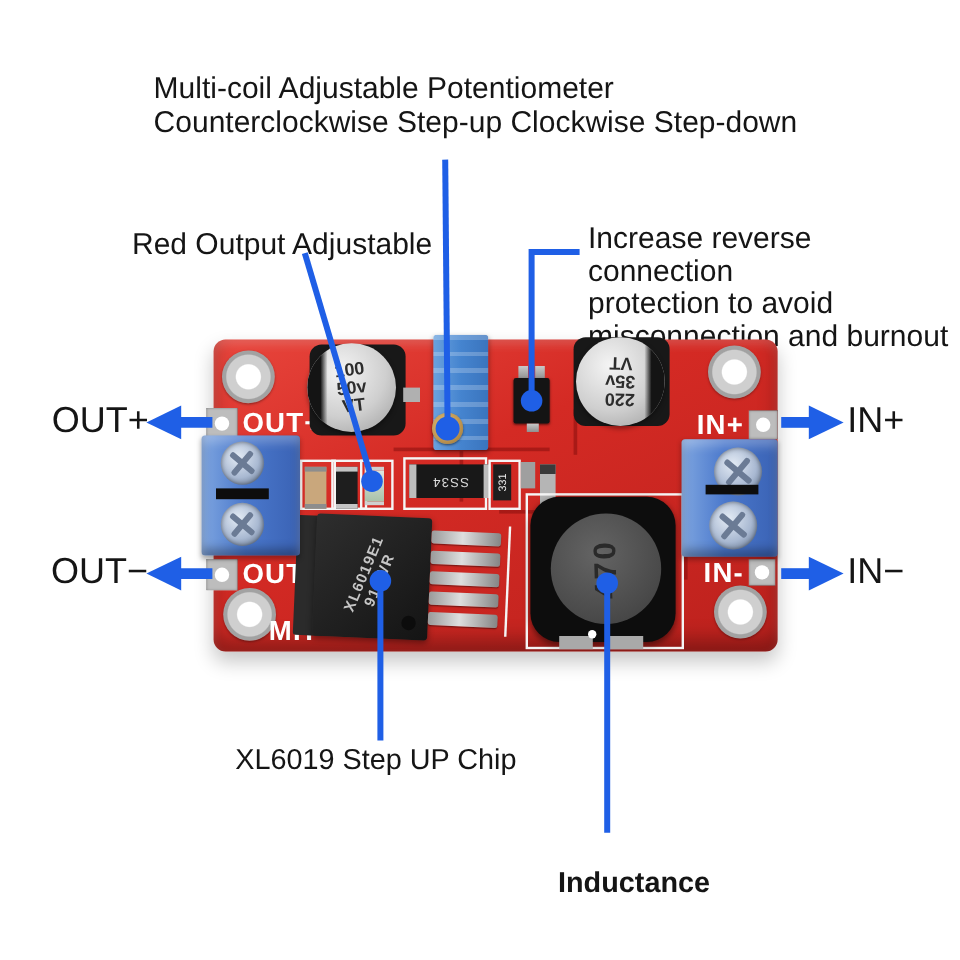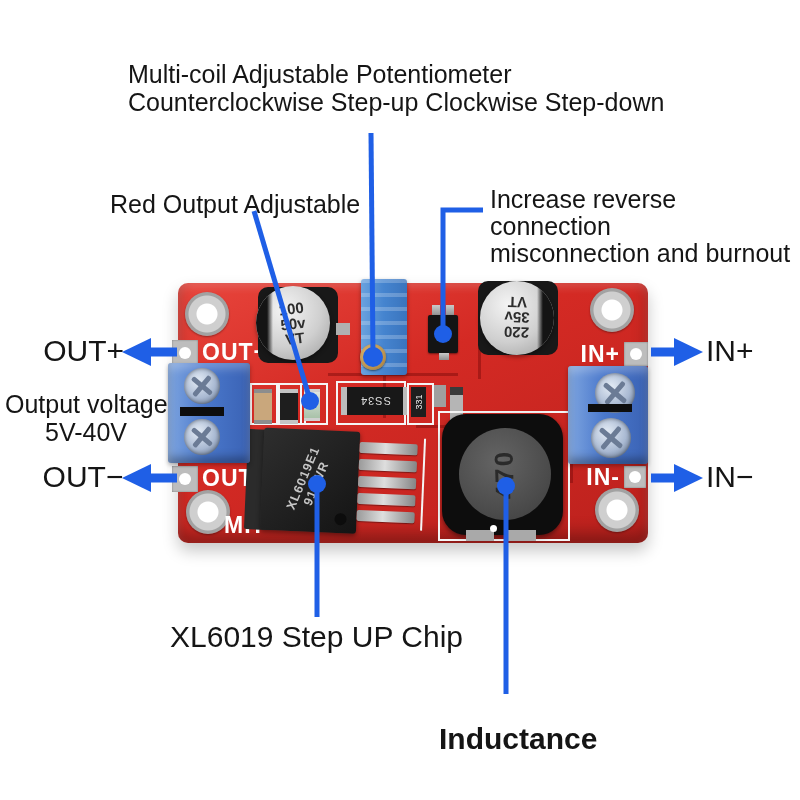--- a/index.html
+++ b/index.html
@@ -7,21 +7,21 @@
     --board-red:#cf2621;
     --ink:#151515;
   }
   html,body{margin:0;padding:0;background:#fff;}
   #canvas{position:relative;width:800px;height:800px;background:#ffffff;overflow:hidden;
           font-family:"Liberation Sans", sans-serif;color:var(--ink);}
   .abs{position:absolute;}
   .note{font-size:25px;line-height:28px;color:var(--ink);}
   .io-label{font-size:30px;color:var(--ink);white-space:nowrap;}
   .volt{font-size:25px;line-height:28px;text-align:center;white-space:nowrap;}
-  .bottom-label{font-size:30px;color:var(--ink);white-space:nowrap;}
+  .bottom-label{font-size:24px;color:var(--ink);white-space:nowrap;margin-left:26px;}
 
   
   #board{left:178px;top:283px;width:470px;height:260px;border-radius:10px;
          background:linear-gradient(155deg,#e8453c 0%,#d42a24 40%,#bc211d 100%);
          box-shadow:0 8px 16px rgba(0,0,0,.22), inset 0 -10px 16px rgba(0,0,0,.3), inset 0 4px 8px rgba(255,255,255,.18);}
   .hole{width:44px;height:44px;border-radius:50%;
         background:radial-gradient(circle,#ffffff 0 10px,#cfcfcf 11px 18px,#a2a2a2 19px 22px);
         box-shadow:0 1px 2px rgba(0,0,0,.35);}
   .pad{background:#bdbdbd;box-shadow:inset 0 0 2px rgba(0,0,0,.4);}
   .pad::after{content:"";position:absolute;left:50%;top:50%;width:12px;height:12px;margin:-6px 0 0 -6px;
@@ -63,28 +63,25 @@
 
   <div class="abs note" style="left:128px;top:60px;">
     <div>Multi-coil Adjustable Potentiometer</div>
     <div>Counterclockwise Step-up Clockwise Step-down</div>
   </div>
 
   <div class="abs note" style="left:110px;top:190px;">Red Output Adjustable</div>
 
   <div class="abs note" style="left:490px;top:186px;line-height:27px;">
     <div>Increase reverse connection</div>
+    <div>protection to avoid</div>
     <div>misconnection and burnout</div>
   </div>
 
   <div class="abs io-label" style="left:42px;top:334px;width:82px;text-align:right;">OUT+</div>
-  <div class="abs volt" style="left:5px;top:390px;width:162px;">
-    <div>Output voltage</div>
-    <div>5V-40V</div>
-  </div>
   <div class="abs io-label" style="left:42px;top:460px;width:82px;text-align:center;">OUT−</div>
 
   <div class="abs io-label" style="left:706px;top:334px;">IN+</div>
   <div class="abs io-label" style="left:706px;top:460px;">IN−</div>
 
   <div class="abs bottom-label" style="left:170px;top:620px;">XL6019 Step UP Chip</div>
   <div class="abs bottom-label" style="left:439px;top:722px;font-weight:bold;">Inductance</div>
 
   <div id="board" class="abs">
 

